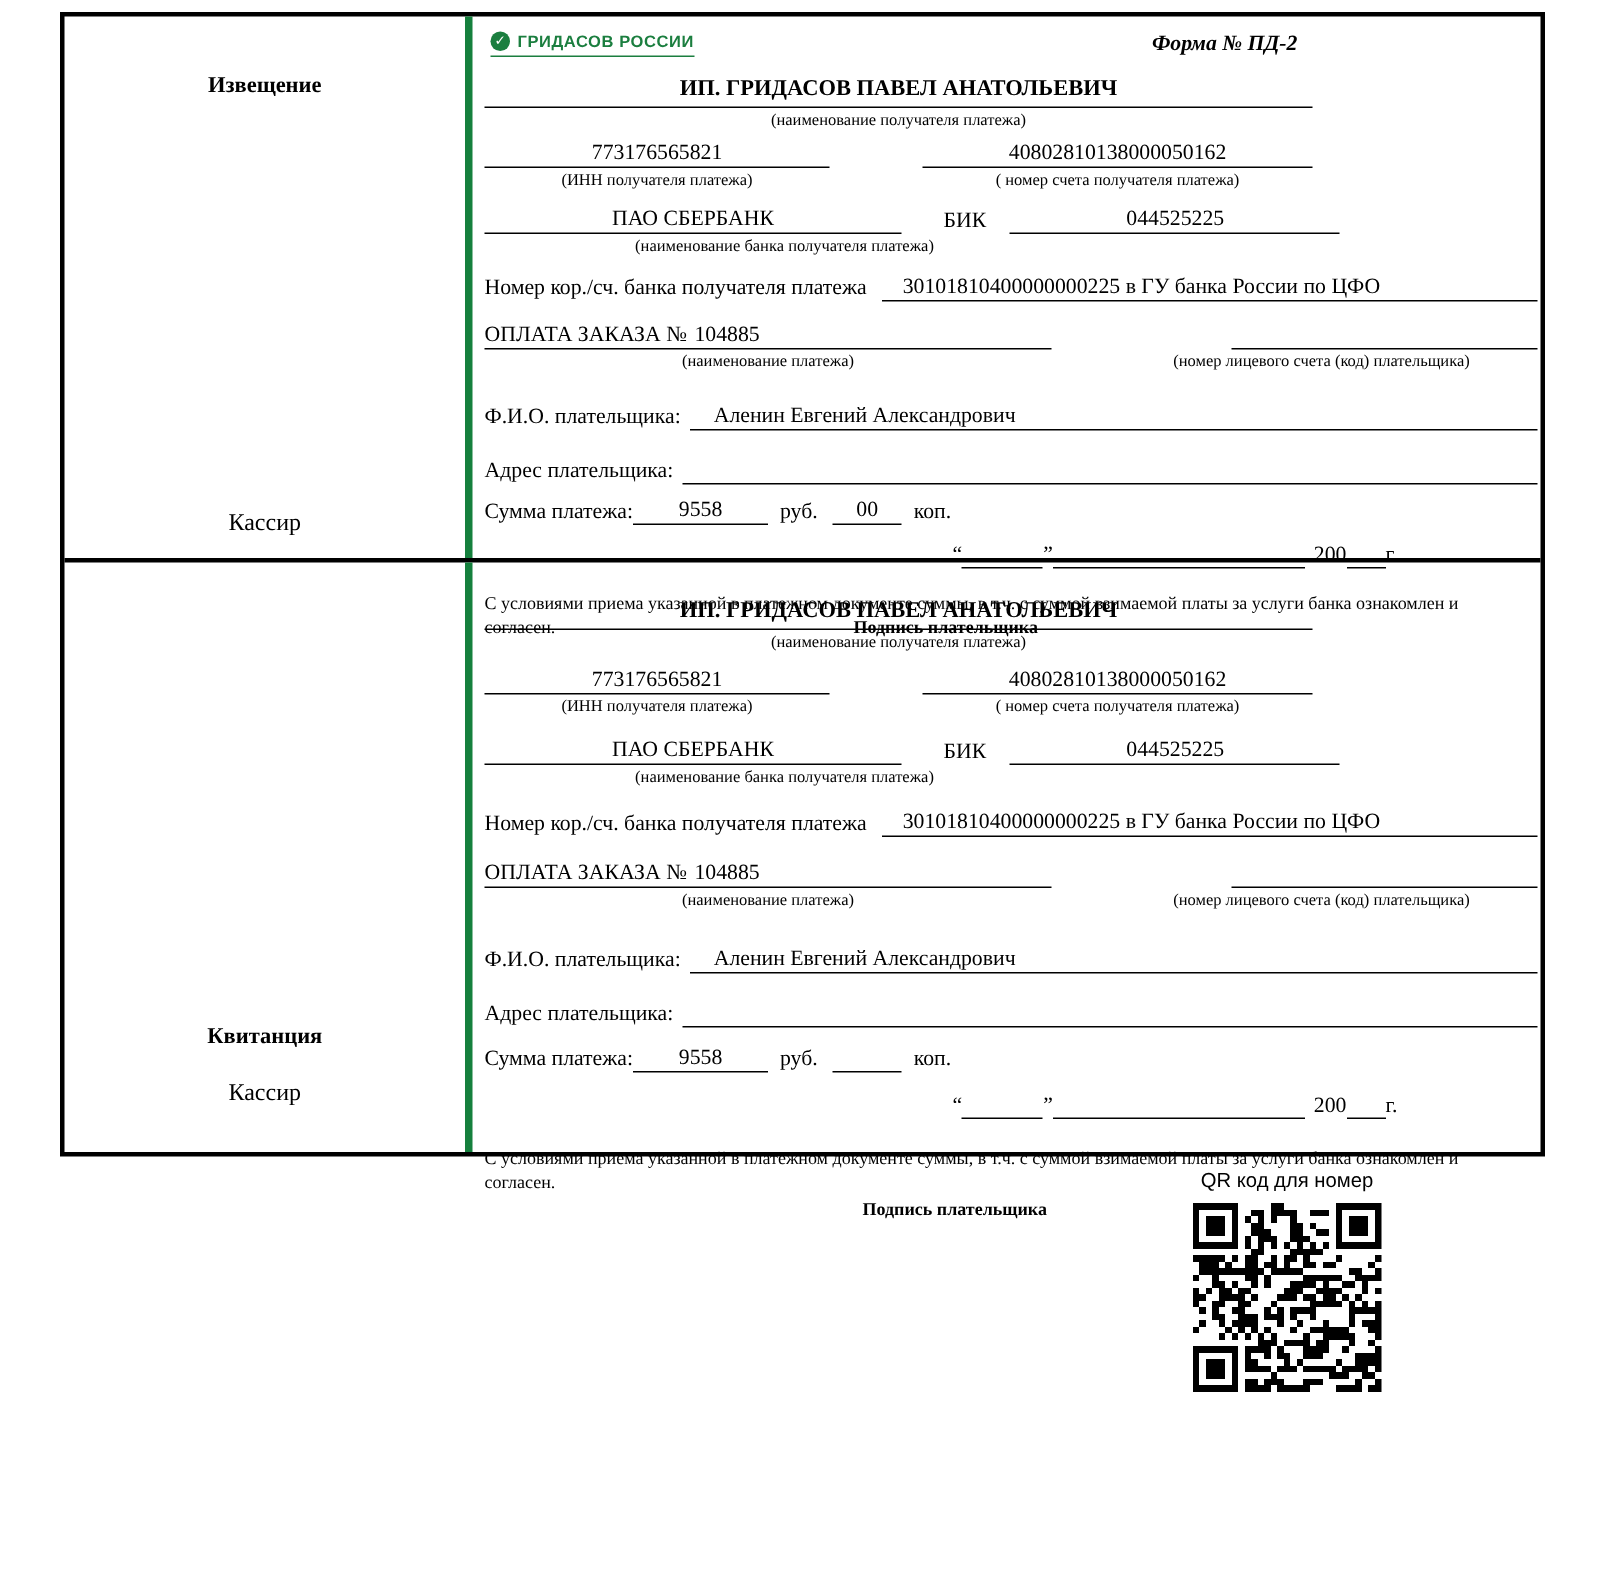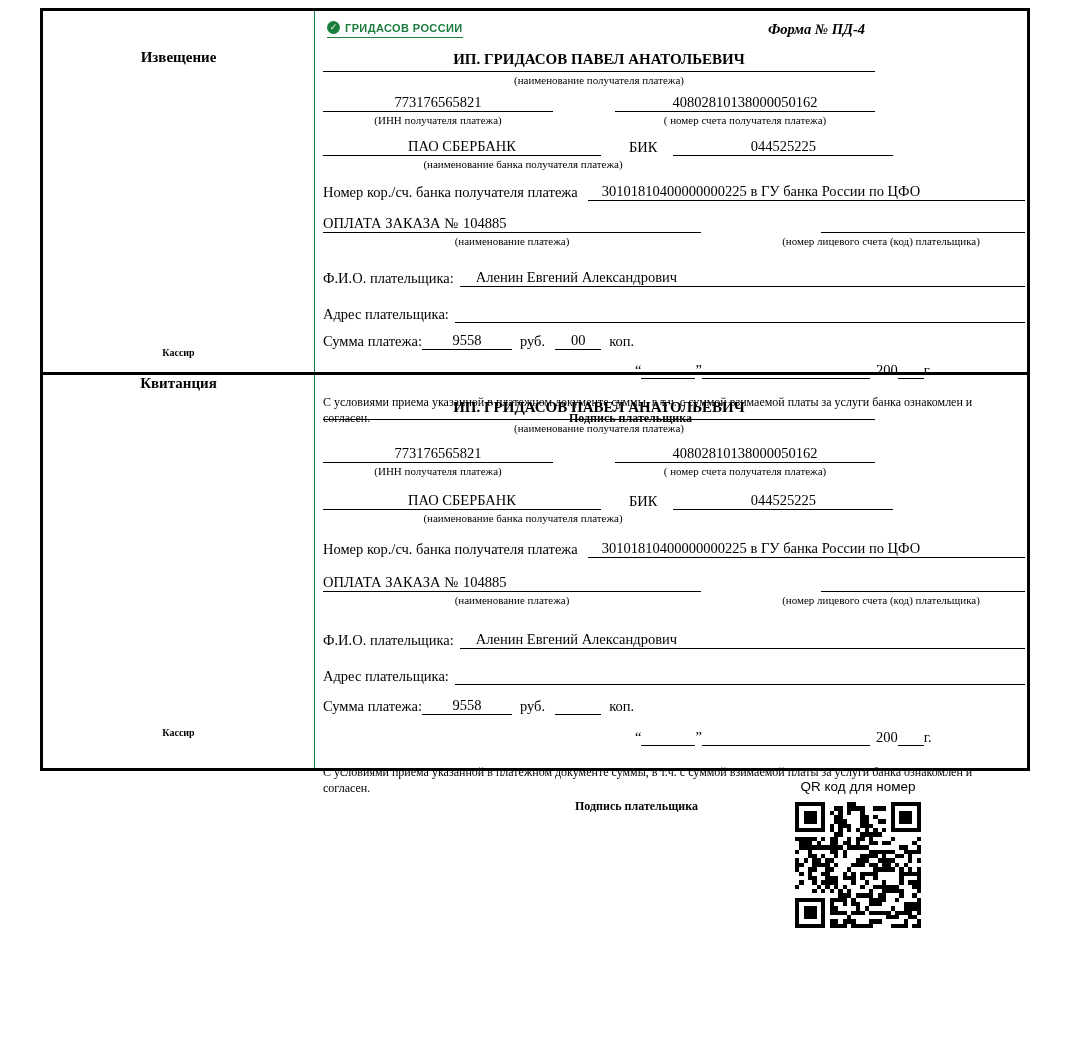--- a/index.html
+++ b/index.html
@@ -10,27 +10,27 @@
     position:relative; font-size:14.5px;
   }
   .form-table {
     position:absolute; left:40px; top:8px; width:990px;
     border:3px solid #000;
   }
   .section { display:flex; }
   .sec1 { height:361px; }
   .sec2 { height:396px; border-top:3px solid #000; }
   .left-cell {
-    width:272px; border-right:1px solid #15803d;
+    width:272px; border-right:5px solid #15803d;
     display:flex; flex-direction:column; align-items:center; flex-shrink:0;
   }
   .sec1 .left-cell { justify-content:space-between; padding:38px 0 14px; }
-  .sec2 .left-cell { justify-content:space-between; gap:20px; padding-bottom:30px; }
+  .sec2 .left-cell { justify-content:flex-end; gap:20px; padding-bottom:30px; }
   .side-label { font-weight:bold; font-size:15px; }
-  .cashier-label { font-weight:bold; font-size:10px; }
+  .cashier-label { font-weight:normal; font-size:16px; }
   .right-cell { flex:1; padding:8px 2px 0 8px; min-width:0; }
 
   .hdr-row { display:flex; justify-content:space-between; align-items:flex-start; height:30px; margin-top:2px; }
   .logo { display:flex; align-items:center; gap:5px; margin-left:4px;
           border-bottom:1px solid #1b7e3f; padding-bottom:3px; }
   .logo-icon { width:13px; height:13px; background:#1b7e3f; border-radius:50%;
                color:#fff; font-size:9px; line-height:13px; text-align:center;
                font-family:"Liberation Sans",sans-serif; }
   .logo-txt { color:#1b7e3f; font-family:"Liberation Sans","DejaVu Sans",sans-serif;
               font-weight:bold; font-size:11px; letter-spacing:.4px; }
@@ -100,21 +100,21 @@
       <span class="side-label">Извещение</span>
       <span class="cashier-label">Кассир</span>
     </div>
     <div class="right-cell">
 
       <div class="hdr-row">
         <span class="logo">
           <span class="logo-icon">✓</span>
           <span class="logo-txt">ГРИДАСОВ РОССИИ</span>
         </span>
-        <span class="form-title">Форма № ПД-4</span>
+        <span class="form-title">Форма № ПД-2</span>
       </div>
 
       <div class="name-line">ИП. ГРИДАСОВ ПАВЕЛ АНАТОЛЬЕВИЧ</div>
       <div class="cap cap-name">(наименование получателя платежа)</div>
 
       <div class="row acct-row">
         <span class="ul c w-inn">773176565821</span>
         <span class="sp-acct"></span>
         <span class="ul c w-acc">40802810138000050162</span>
       </div>

